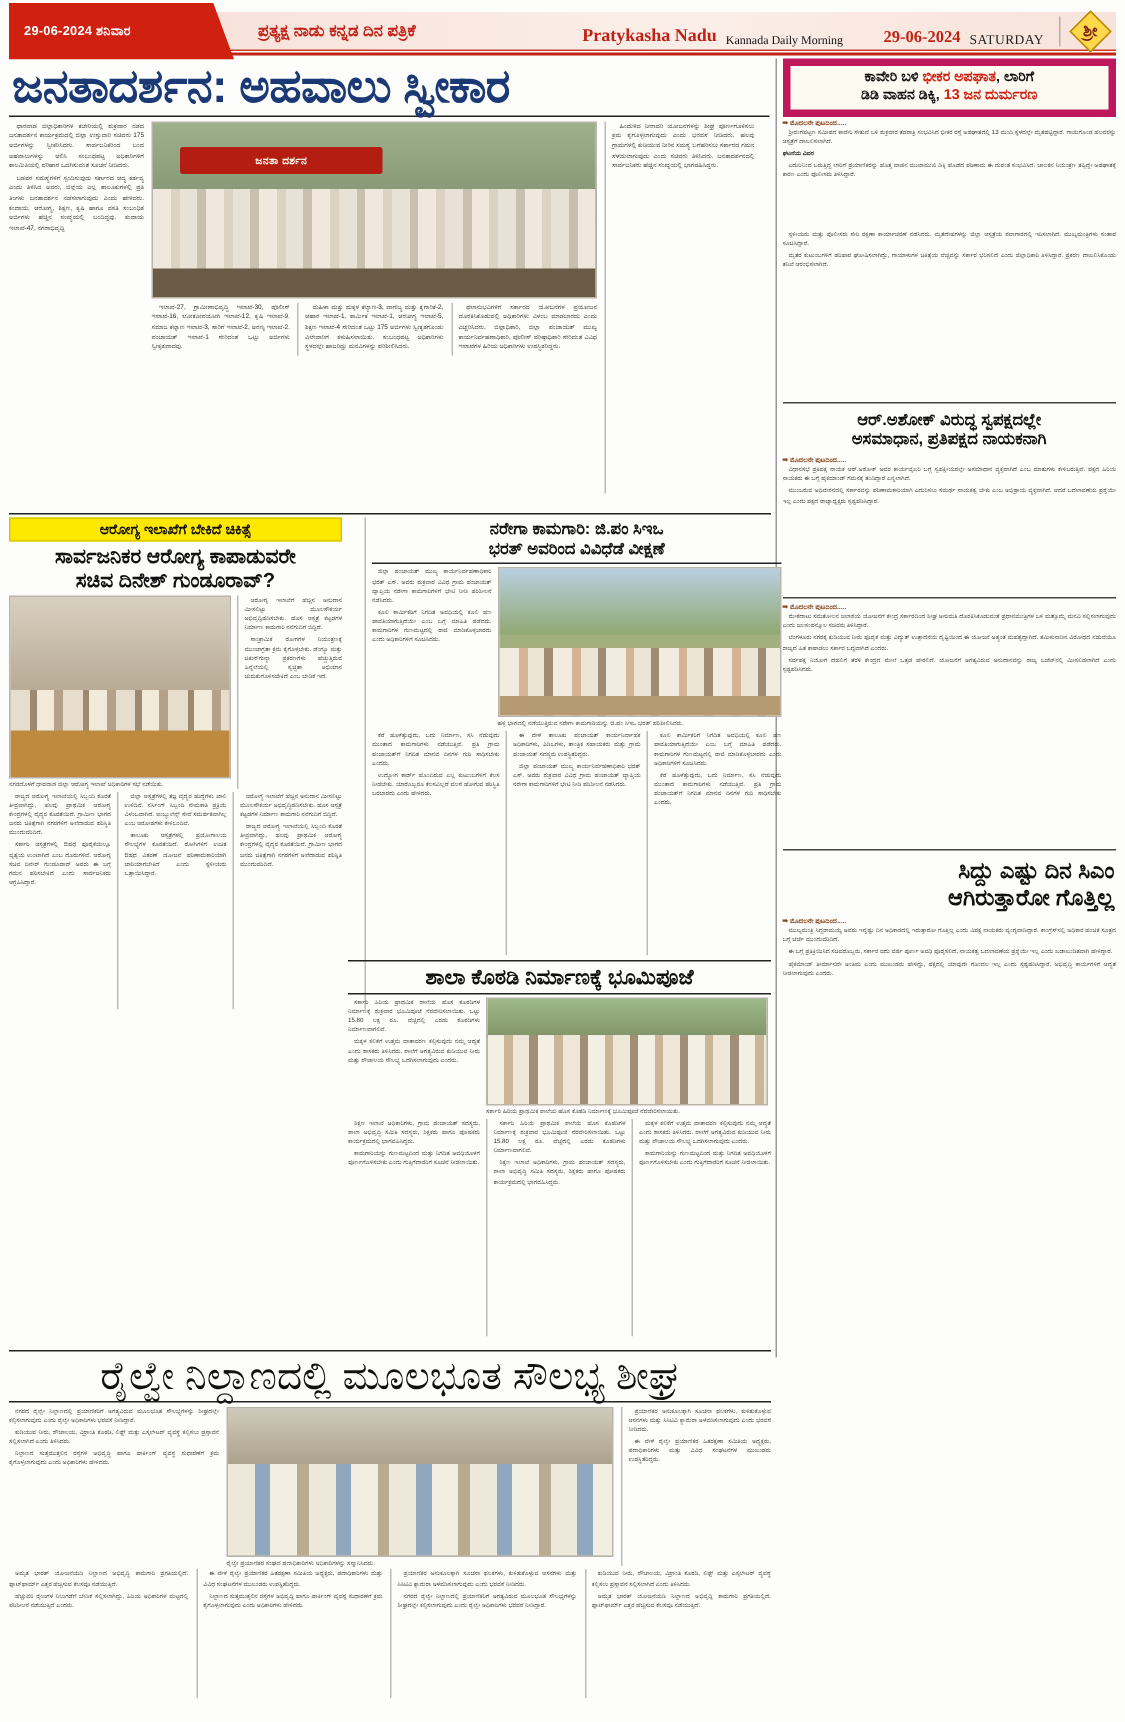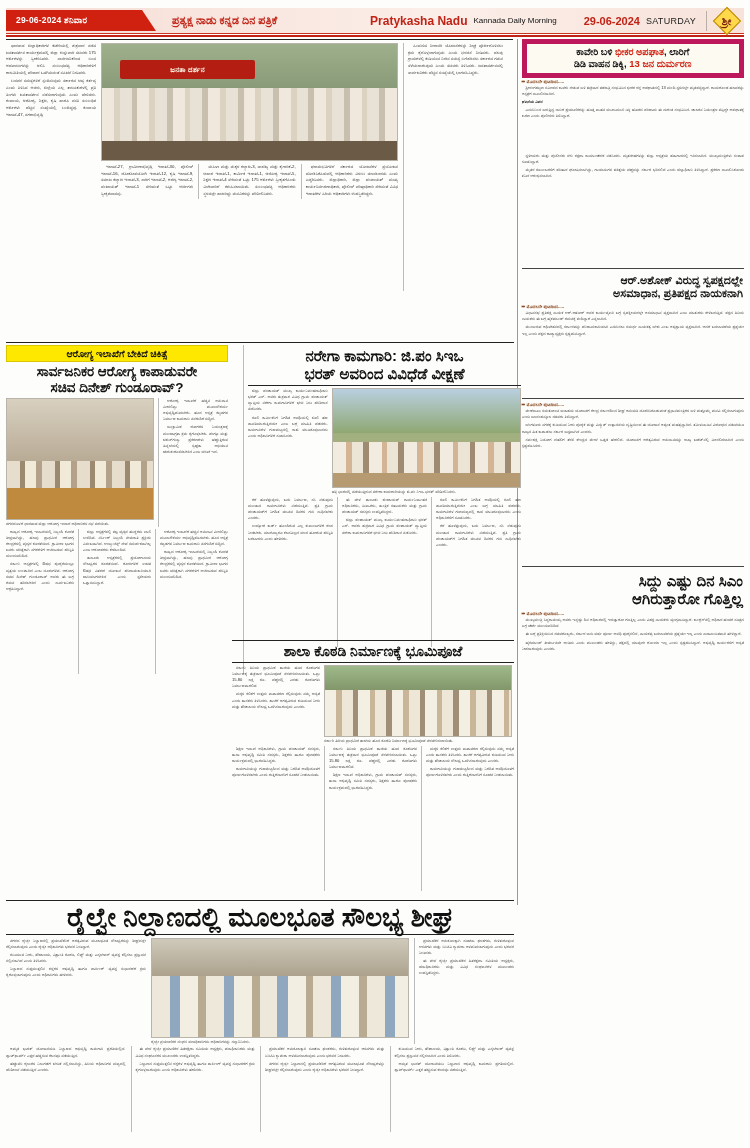--- a/index.html
+++ b/index.html
@@ -23,35 +23,35 @@
     background: linear-gradient(90deg,#f6ded6 0%, #fbeee8 60%, #f7e3da 100%);
     border-bottom: 1px solid #c9351f;
     display: flex; align-items: center;
   }
   .mh-datebox {
     background: #cf2010;
     color: #fff;
     font-weight: bold;
     font-size: 8.5px;
     letter-spacing: .2px;
-    height: 21px;
+    height: 38px;
     display: flex; align-items: center;
     padding: 0 16px 0 10px;
     position: relative;
     clip-path: polygon(0 0, calc(100% - 14px) 0, 100% 100%, 0 100%);
     min-width: 150px;
   }
   .mh-kn-title {
     color: #c02316;
     font-weight: bold;
     font-size: 11px;
     margin-left: 16px;
     white-space: nowrap;
   }
-  .mh-right { margin-left: auto; display: flex; align-items: center; gap: 6px; padding-right: 4px;}
+  .mh-right { margin-left: auto; display: flex; align-items: flex-end; gap: 6px; padding-right: 4px; font-family: Liberation Serif, serif;}
   .mh-eng-title { color:#c02316; font-weight: bold; font-size: 12px; }
   .mh-eng-sub { color:#111; font-size: 8px; }
   .mh-date2 { color:#c02316; font-weight:bold; font-size: 11px; margin-left: 21px; }
   .mh-day { color:#222; font-size: 9px; letter-spacing:.3px;}
   .mh-divider { width:1px; height:20px; background:#b8b0a8; margin:0 4px; }
   .mh-logo {
     width: 20px; height: 20px;
     background: #ffd94a;
     border: 1.5px solid #b8860b;
     transform: rotate(45deg);
@@ -123,37 +123,37 @@
     padding:1.5px 2px;
     border:1px solid #d9c700;
     white-space:nowrap;
     overflow:hidden;
   }
   .sub-headline-blk {
     font-size:13.5px; font-weight:bold; color:#111; line-height:1.18;
     text-align:center; padding:2px 0 2px 0;
   }
   .sub-headline-mid {
-    font-size:15px; font-weight:bold; color:#111; line-height:1.2;
+    font-size:11px; font-weight:bold; color:#111; line-height:1.2;
     text-align:center; padding:2px 0;
   }
   .sub-headline-r {
     font-size:11px; font-weight:bold; color:#111; line-height:1.25;
-    text-align:right; padding:2px 1px;
+    text-align:center; padding:2px 1px;
   }
   .sub-headline-r2 {
     font-size:13px; font-weight:bold; color:#111; line-height:1.2;
     text-align:center; padding:2px 1px;
   }
   .sub-headline-schl {
     font-size:14px; font-weight:bold; color:#111; line-height:1.2;
     text-align:center; padding:2px 0;
   }
   .headline-rail {
-    color:#111; font-weight:bold; font-size:26px; line-height:1.1;
+    color:#111; font-weight:normal; font-size:26px; line-height:1.1;
     text-align:center; padding:2px 0; white-space:nowrap;
   }
   .hl-red-box {
     border:5px solid #be185d; background:#fdfaf2; padding:2px 3px;
   }
   .hl-red-box .t1 { font-size:9.5px; font-weight:bold; color:#111; line-height:1.3; text-align:center;}
   .hl-red-box .t1 .r { color:#cf2010; }
   .contd { font-size:4.5px; color:#8a4a20; font-weight:bold; margin:1px 0; }
 
   
@@ -184,20 +184,21 @@
       <div class="mh-logo">
           <span>ಶ್ರೀ</span>
         </div>
     </div>
   </div>
   <div class="rule-red"></div>
 
   <div class="main-row" style="margin-top:2px;">
 
     <div class="left-zone">
+      <div class="headline-main">ಜನತಾದರ್ಶನ: ಅಹವಾಲು ಸ್ವೀಕಾರ</div>
       <div class="rule-thin"></div>
 
       <div style="display:flex; gap:5px; margin-top:3px; height:248px;">
         <div style="width:90px;" class="body-col">
           <p>ಧಾರವಾಡ ಜಿಲ್ಲಾಧಿಕಾರಿಗಳ ಕಚೇರಿಯಲ್ಲಿ ಶುಕ್ರವಾರ ನಡೆದ ಜನತಾದರ್ಶನ ಕಾರ್ಯಕ್ರಮದಲ್ಲಿ ಜಿಲ್ಲಾ ಉಸ್ತುವಾರಿ ಸಚಿವರು 175 ಅರ್ಜಿಗಳನ್ನು ಸ್ವೀಕರಿಸಿದರು. ಸಾರ್ವಜನಿಕರಿಂದ ಬಂದ ಅಹವಾಲುಗಳನ್ನು ಆಲಿಸಿ ಸಂಬಂಧಪಟ್ಟ ಅಧಿಕಾರಿಗಳಿಗೆ ಕಾಲಮಿತಿಯಲ್ಲಿ ಪರಿಹಾರ ಒದಗಿಸುವಂತೆ ಸೂಚನೆ ನೀಡಿದರು.</p>
           <p>ಬಡವರ ಸಮಸ್ಯೆಗಳಿಗೆ ಸ್ಪಂದಿಸುವುದು ಸರ್ಕಾರದ ಆದ್ಯ ಕರ್ತವ್ಯ ಎಂದು ತಿಳಿಸಿದ ಅವರು, ಜಿಲ್ಲೆಯ ಎಲ್ಲ ತಾಲೂಕುಗಳಲ್ಲಿ ಪ್ರತಿ ತಿಂಗಳು ಜನತಾದರ್ಶನ ನಡೆಸಲಾಗುವುದು ಎಂದು ಹೇಳಿದರು. ಕಂದಾಯ, ಆರೋಗ್ಯ, ಶಿಕ್ಷಣ, ಕೃಷಿ ಹಾಗೂ ವಸತಿ ಸಂಬಂಧಿತ ಅರ್ಜಿಗಳು ಹೆಚ್ಚಿನ ಸಂಖ್ಯೆಯಲ್ಲಿ ಬಂದಿದ್ದವು. ಕಂದಾಯ ಇಲಾಖೆ-47, ನಗರಾಭಿವೃದ್ಧಿ</p>
         </div>
         <div style="width:297px;">
           <div class="photo" style="height:118px;">
             <div class="wall"></div>

